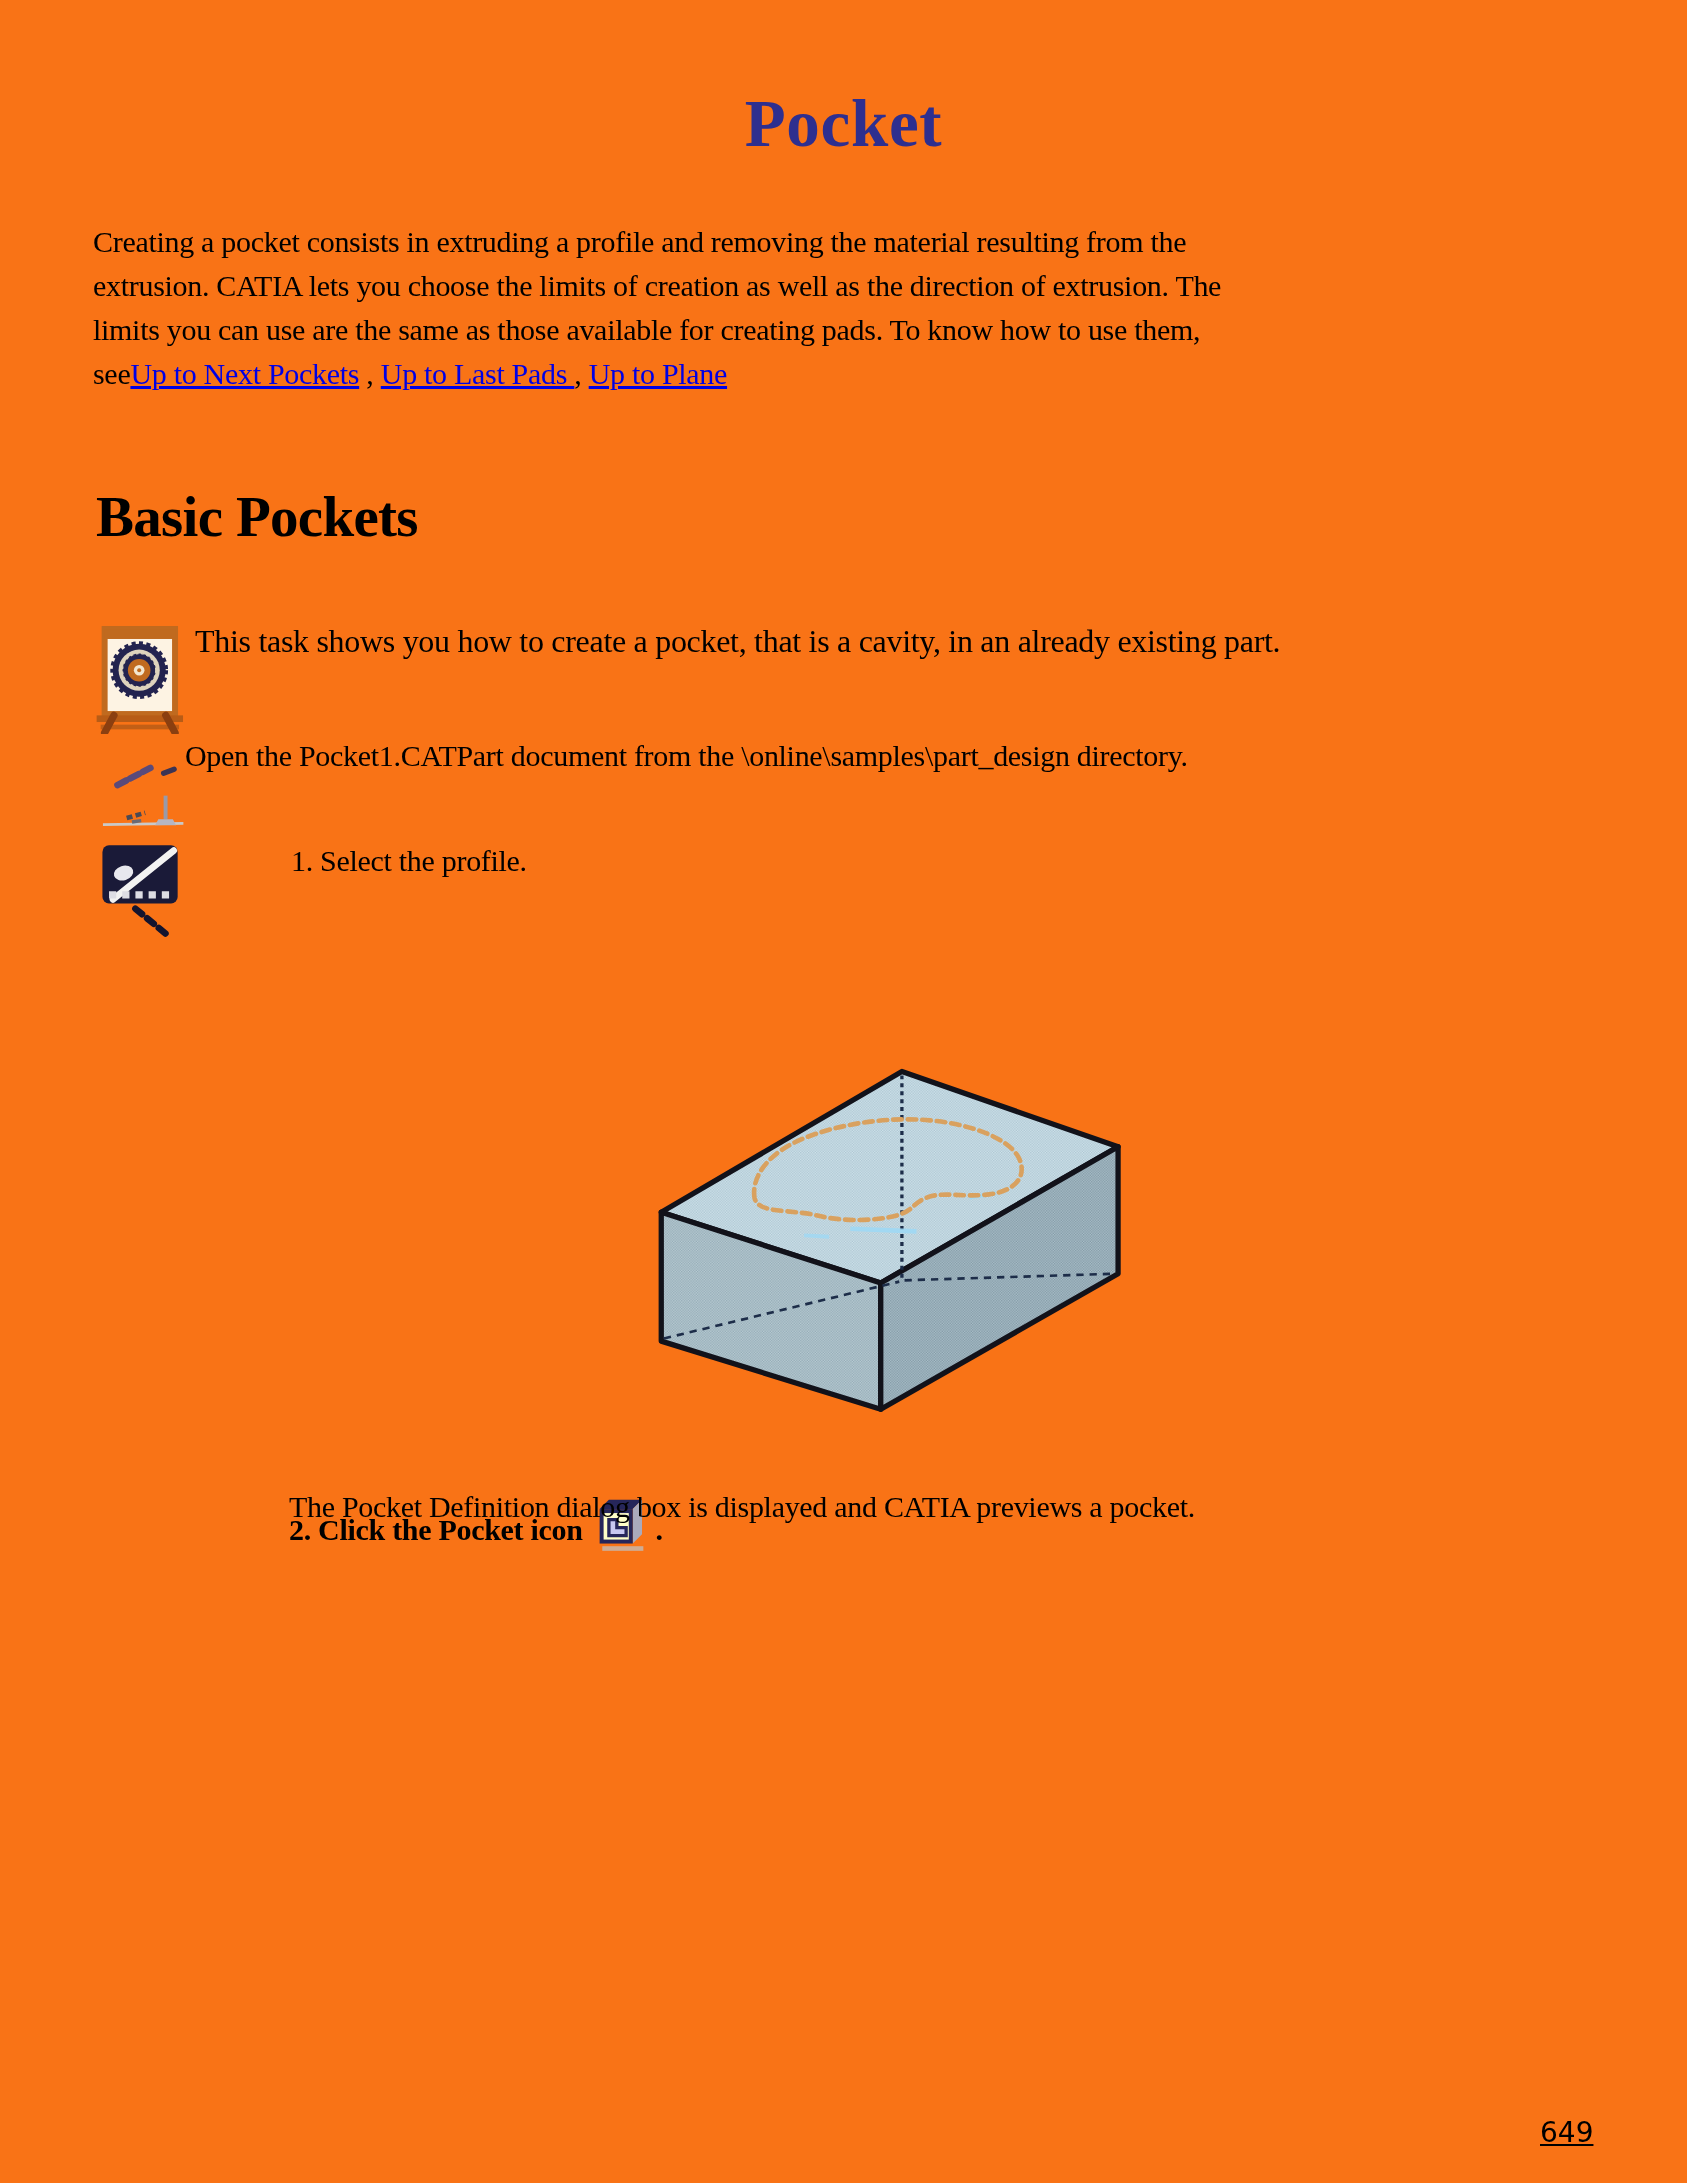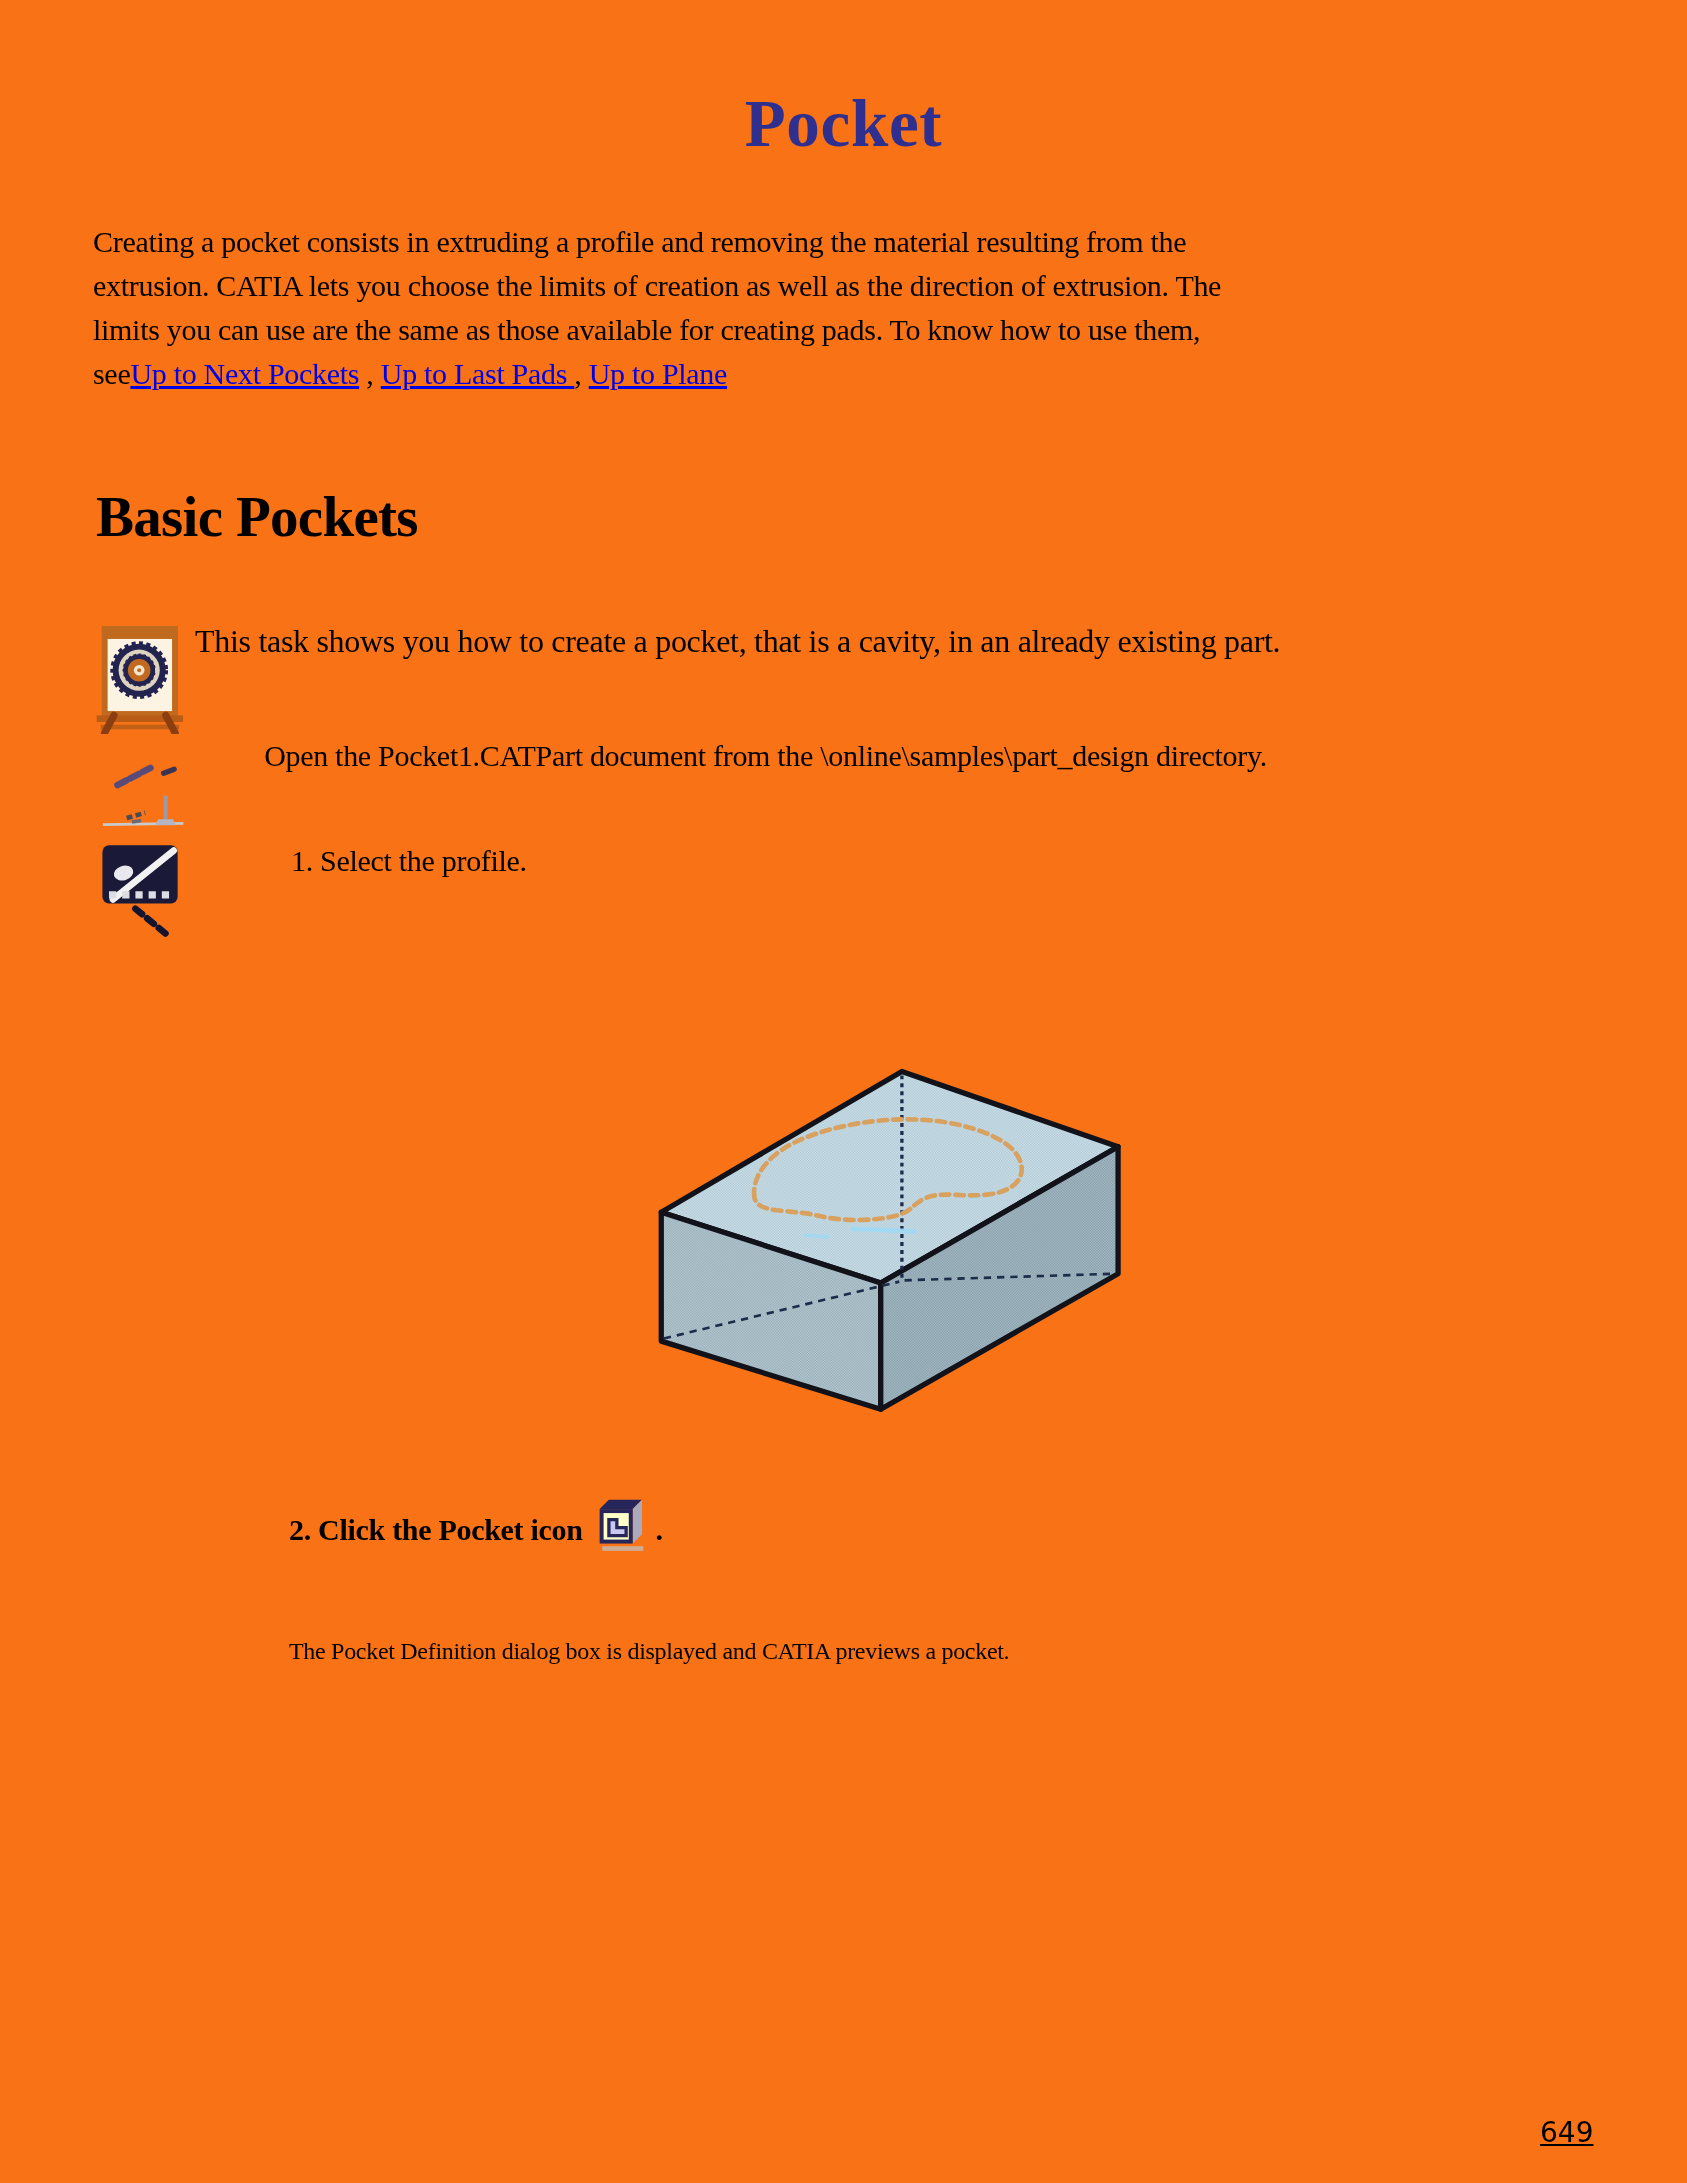--- a/index.html
+++ b/index.html
@@ -37,25 +37,24 @@
     letter-spacing:-0.7px;
   }
   .marginicon{position:absolute;}
   .taskline{
     position:absolute;left:195px;top:618px;
     width:1125px;
     font-size:32px;line-height:46px;
     letter-spacing:-0.3px;
   }
   .openline{
-    position:absolute;left:210px;top:733px;
+    position:absolute;left:185px;top:733px;
     width:1111px;
     font-size:30px;line-height:46px;
     letter-spacing:-0.3px;
-    text-align:center;
   }
   .step1line{
     position:absolute;left:291px;top:838px;
     font-size:30px;line-height:46px;
     letter-spacing:-0.3px;
     white-space:nowrap;
   }
   .figure{
     position:absolute;left:652px;top:1062px;width:476px;height:354px;
   }
@@ -65,23 +64,23 @@
     letter-spacing:-0.3px;
     white-space:nowrap;
     font-weight:bold;
   }
   .step2line .inlineicon{
     display:inline-block;
     vertical-align:-13.2px;
     margin:0 9.3px 0 10.6px;
   }
   .noteline{
-    position:absolute;left:289px;top:1625px;
+    position:absolute;left:289px;top:1481px;
     width:1045px;
-    font-size:24px;line-height:52px;
+    font-size:30px;line-height:52px;
     letter-spacing:-0.3px;
   }
   .pagenum{
     position:absolute;left:1540px;top:2116px;
     font-family:"DejaVu Sans","Liberation Sans",sans-serif;
     font-size:28px;
     color:#000000;
     text-decoration:underline;
   }
 </style>

